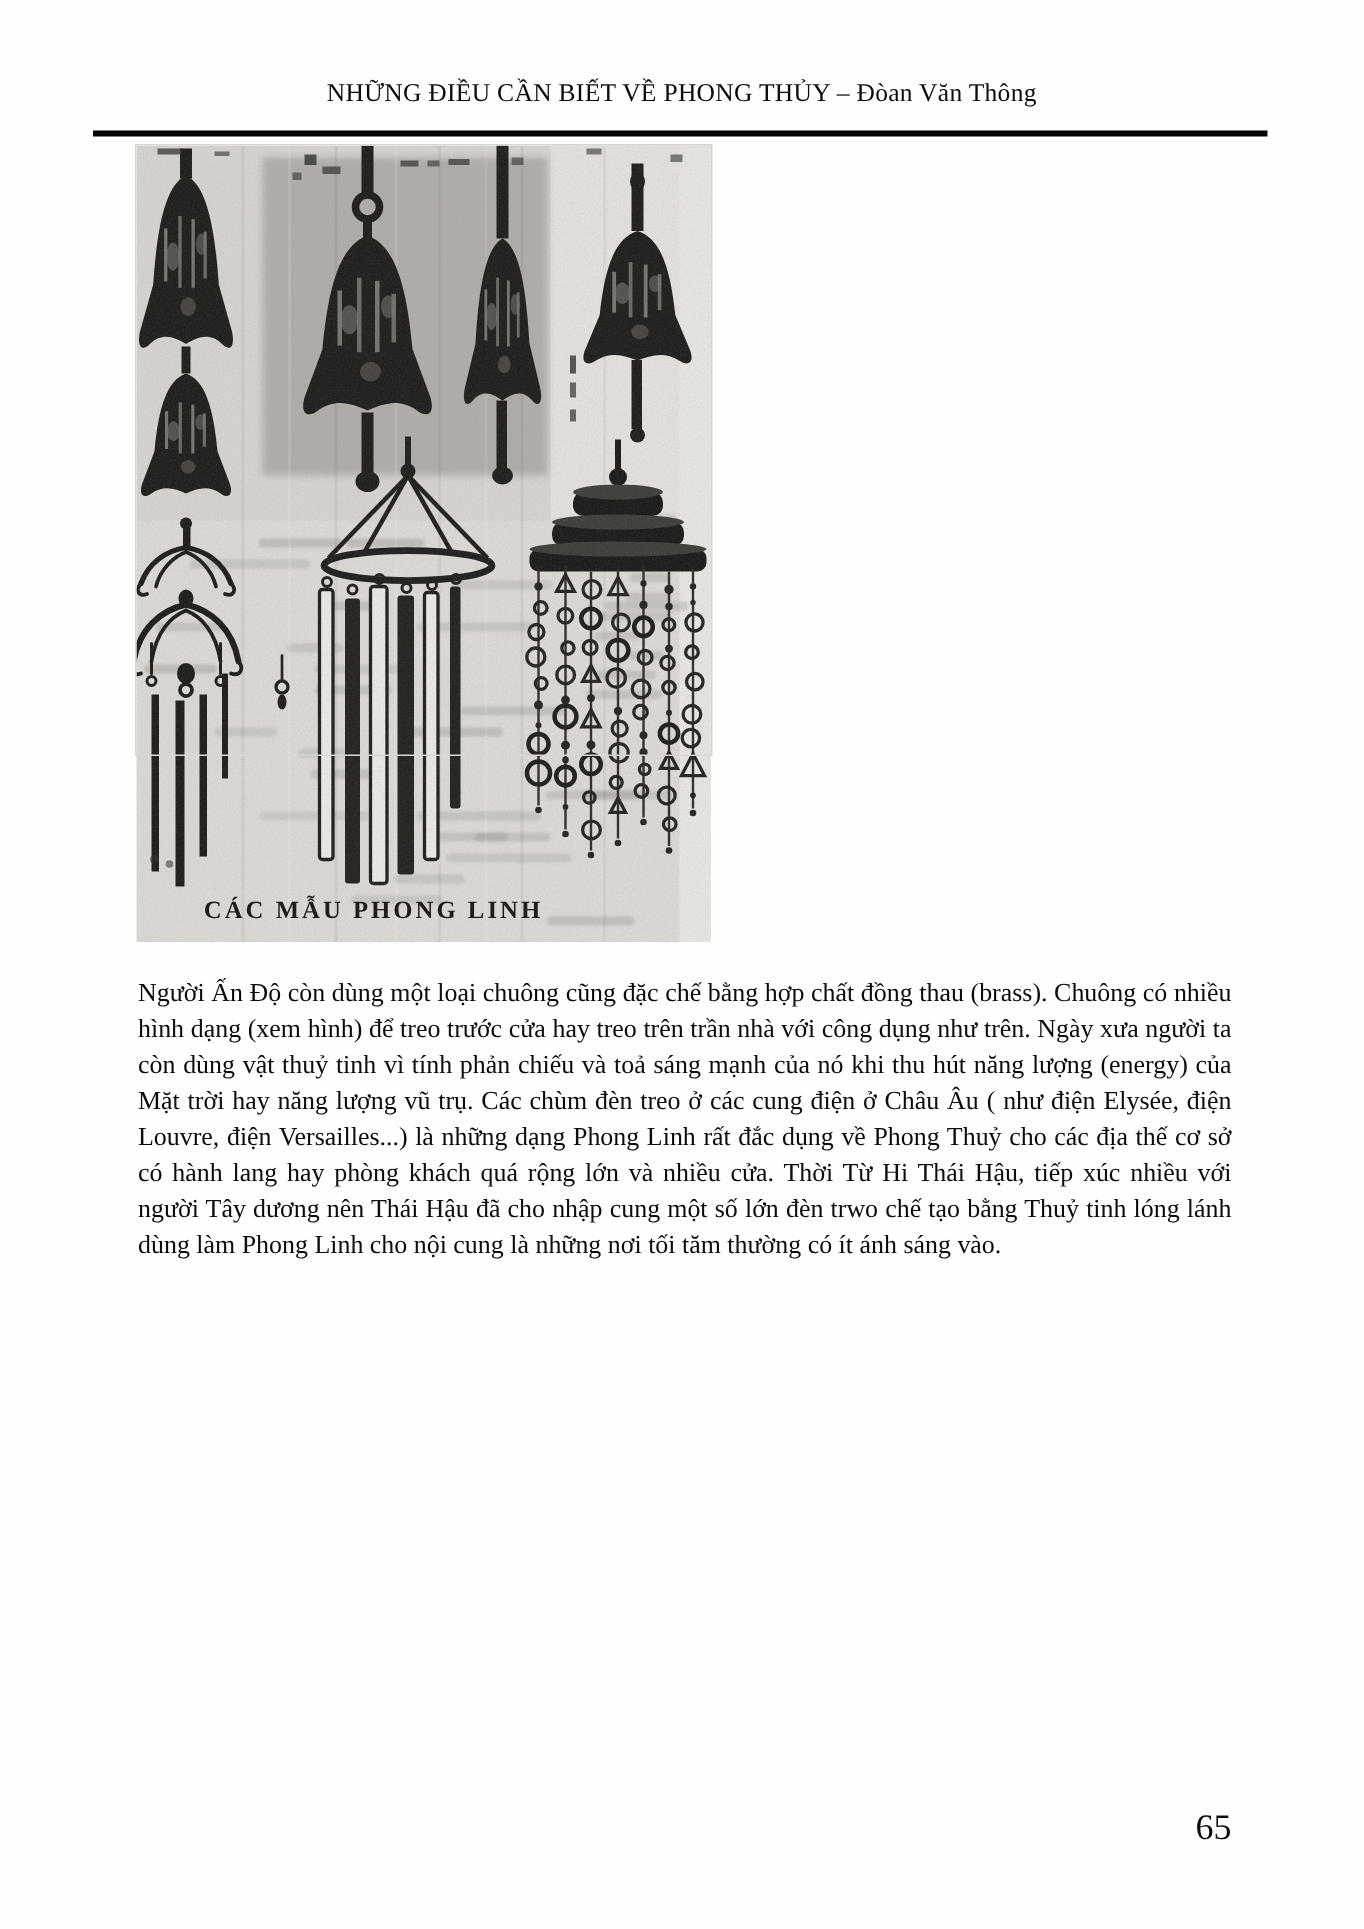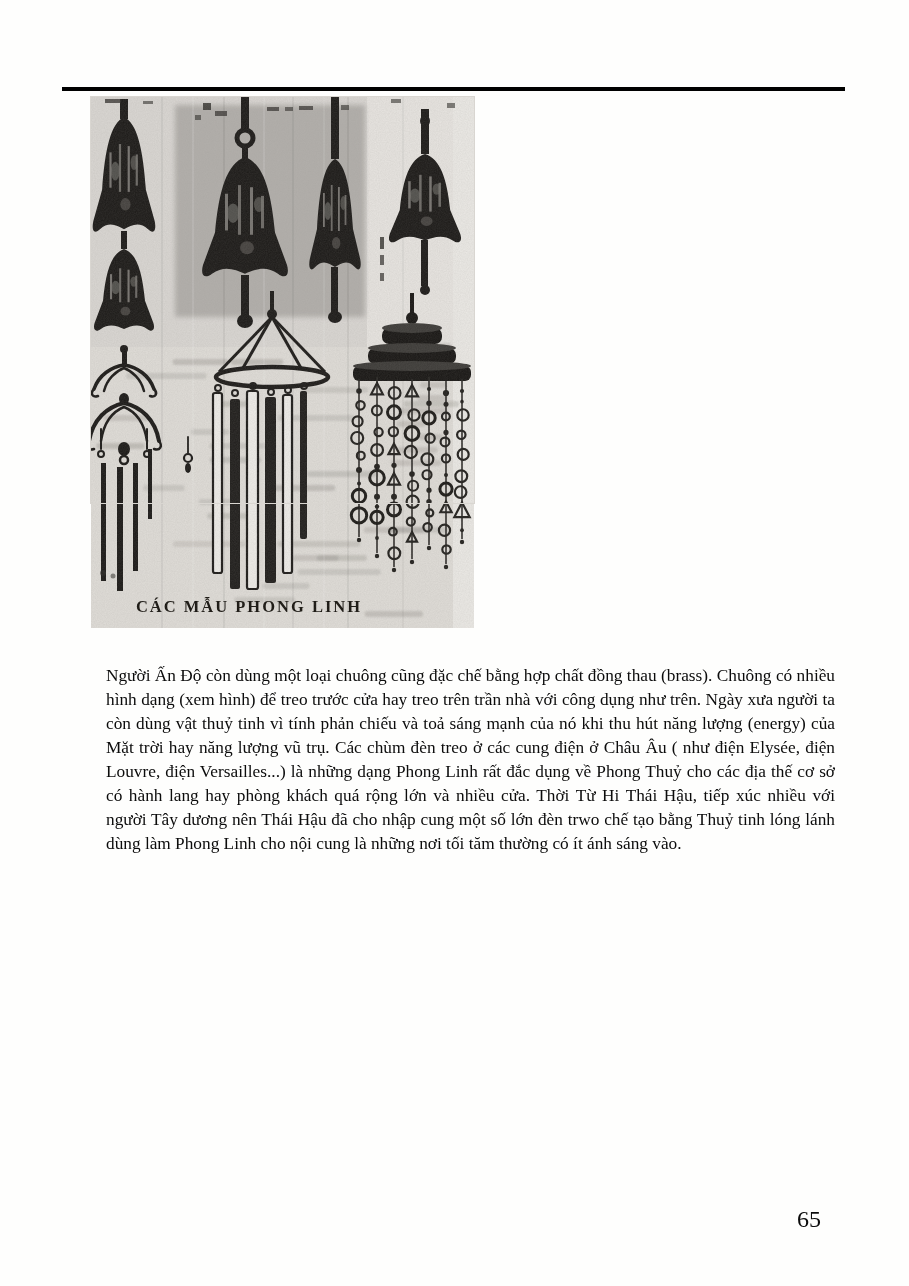--- a/index.html
+++ b/index.html
@@ -4,29 +4,30 @@
 <style>
   html,body{margin:0;padding:0;}
   body{width:909px;height:1286px;background:#ffffff;font-family:"Liberation Serif",serif;color:#0c0c0c;}
   .page{position:relative;width:909px;height:1286px;background:#fefefd;overflow:hidden;}
   .header-title{position:absolute;top:52px;left:0;width:100%;text-align:center;
     font-size:17px;letter-spacing:.2px;white-space:nowrap;}
   .rule{position:absolute;top:87px;left:62px;width:783px;height:3.5px;background:#000;}
   .figure{position:absolute;top:97px;left:91px;width:383px;height:406px;margin:0;
     outline:1px solid #d9d6d1;}
   .figure svg{display:block;width:383px;height:531px;}
-  .body-text{position:absolute;top:648px;left:90px;width:729px;margin:16px;
+  .body-text{position:absolute;top:648px;left:90px;width:729px;margin:2px;
     font-size:17.3px;line-height:24px;text-align:justify;}
   .page-number{position:absolute;top:1206px;left:797px;font-size:24px;}
 </style>
 </head>
 <body>
 
 <div class="page">
 
+  <div class="header-title">NHỮNG ĐIỀU CẦN BIẾT VỀ PHONG THỦY – Đòan Văn Thông</div>
   <div class="rule"></div>
 
   <figure class="figure">
     <svg viewBox="0 0 383 531" xmlns="http://www.w3.org/2000/svg">
       <defs>
         <filter id="soft">
             <feGaussianBlur stdDeviation="2.5"></feGaussianBlur>
           </filter>
         <filter id="soft1">
             <feGaussianBlur stdDeviation="1.1"></feGaussianBlur>

